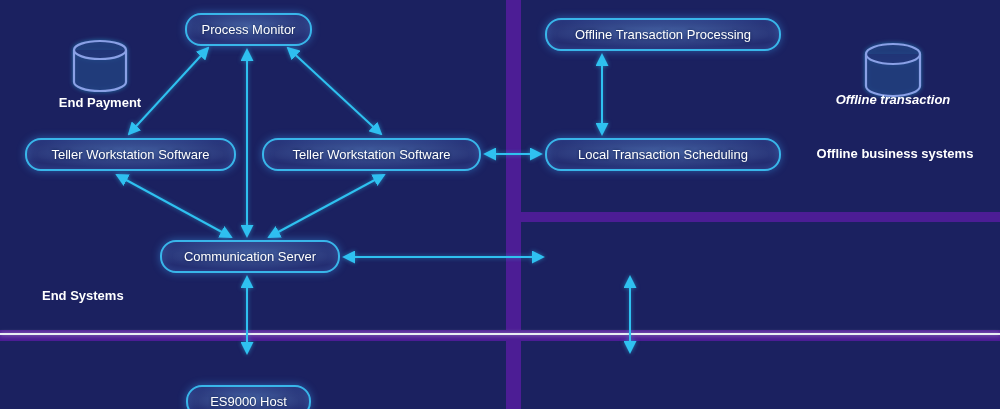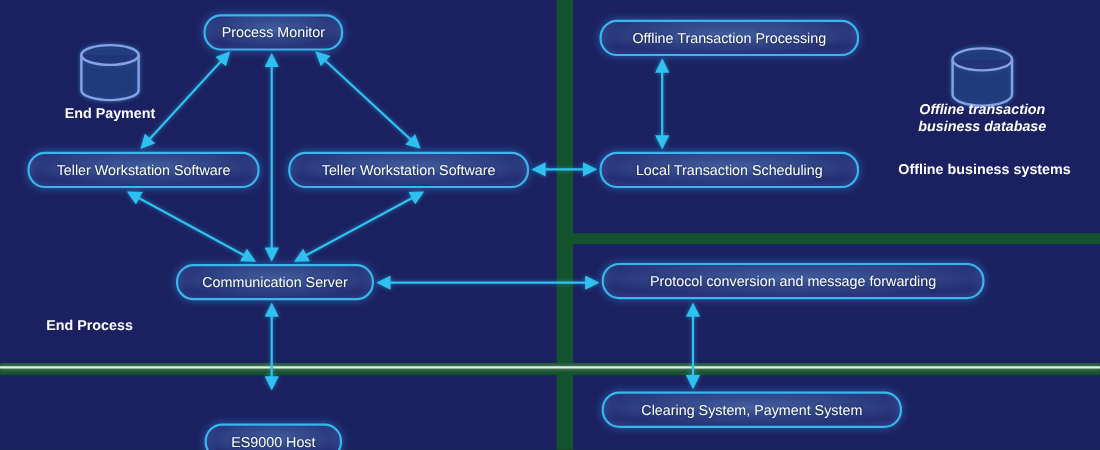--- a/index.html
+++ b/index.html
@@ -1,20 +1,20 @@
 <!DOCTYPE html>
 <html><head>
 <meta charset="utf-8">
 <style>
   html, body { margin: 0; padding: 0; background: #000; }
   #stage {
     position: relative;
     width: 1000px;
     height: 409px;
-    background: #14532d;
+    background: #4c1d95;
     overflow: hidden;
     font-family: "Liberation Sans", sans-serif;
   }
   .panel {
     position: absolute;
     background: #1b2160;
   }
   .divider {
     position: absolute;
     left: 0; top: 333;
@@ -106,29 +106,26 @@
   <div class="node" style="left:262px; top:138px; width:219px; height:33px;">Teller Workstation Software</div>
 
   <div class="node" style="left:160px; top:240px; width:180px; height:33px;">Communication Server</div>
 
   <div class="node" style="left:186px; top:357px; width:125px; height:33px;margin-top:28px;">ES9000 Host</div>
 
   <div class="node" style="left:545px; top:138px; width:236px; height:33px;">Local Transaction Scheduling</div>
 
   <div class="node" style="left:545px; top:18px; width:236px; height:33px;">Offline Transaction Processing</div>
 
-  <div class="node" style="left:547px; top:239px; width:348px; height:33px;">Protocol conversion and message forwarding</div>
 
-  <div class="node" style="left:547px; top:356px; width:273px; height:33px;">Clearing System, Payment System</div>
 
   <div class="section-label centered" style="left:30px; top:95px; width:140px;">End Payment</div>
 
-  <div class="section-label" style="left:42px; top:288px;">End Process</div>
+  <div class="section-label" style="left:42px; top:288px;">End Systems</div>
 
   <div class="section-label centered" style="left:808px; top:92px; width:170px;font-style:italic;">
     <div>Offline transaction</div>
-    <div>business database</div>
   </div>
 
   <div class="section-label centered" style="left:795px; top:146px; width:200px;">Offline business systems</div>
 
 
 </div>
 
 </body></html>

